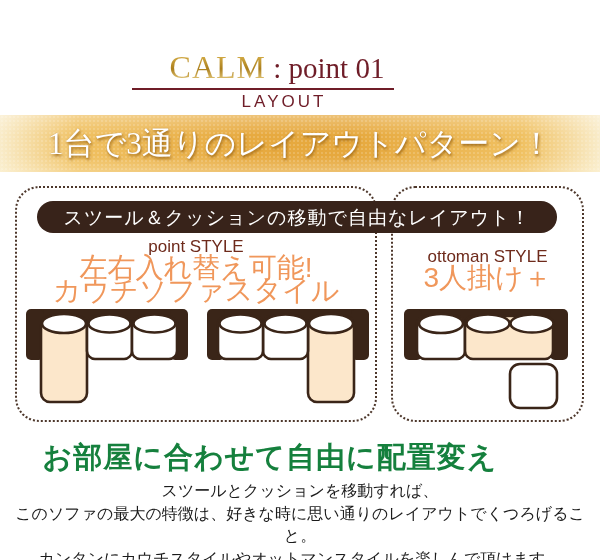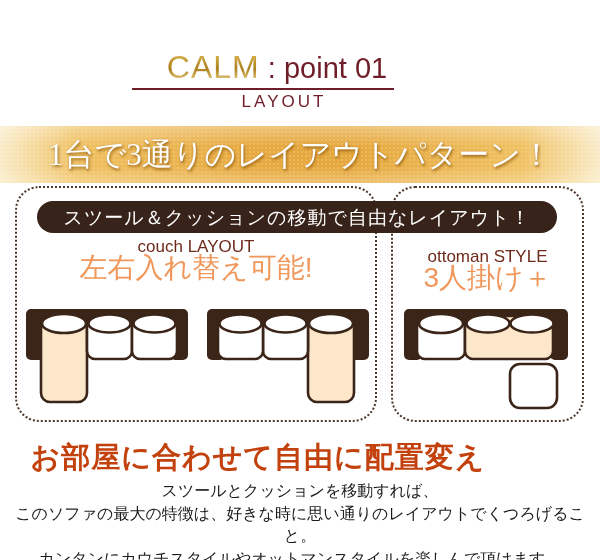--- a/index.html
+++ b/index.html
@@ -1,30 +1,30 @@
 <!DOCTYPE html>
 <html><head>
 <meta charset="utf-8">
 <style>
   html,body{margin:0;padding:0;}
   body{width:600px;height:560px;background:#ffffff;font-family:"Liberation Sans",sans-serif;overflow:hidden;}
   .stage{position:relative;width:600px;height:560px;background:#fff;}
 
   
   .hdr{position:absolute;top:50px;left:0;width:526px;text-align:center;}
-  .hdr-title{font-family:Liberation Sans, sans-serif;font-size:29px;line-height:34px;white-space:nowrap;padding-left:28px;}
+  .hdr-title{font-family:Liberation Serif, serif;font-size:29px;line-height:34px;white-space:nowrap;padding-left:28px;}
   .brand{font-size:32px;letter-spacing:1px;color:#c2932e;
          background:linear-gradient(to bottom,#e3bd55 5%,#ab7f1d 55%,#f3dd95 95%);
          -webkit-background-clip:text;background-clip:text;-webkit-text-fill-color:transparent;}
   .pointtxt{color:#6f1d28;}
   .hdr-rule{width:262px;margin:3px auto 2px;border:0;border-top:2px solid #6f1d28;height:0;}
   .hdr-sub{font-size:17px;letter-spacing:3px;color:#6f1d28;font-family:"Liberation Sans",sans-serif;padding-left:42px;}
 
   
-  .banner{position:absolute;top:126px;left:0;width:600px;height:57px;
+  .banner{position:absolute;top:115px;left:0;width:600px;height:57px;
     background-image:
       radial-gradient(rgba(255,255,255,0.16) 1px, rgba(255,255,255,0) 1.3px),
       linear-gradient(to bottom, rgba(255,255,255,.30), rgba(255,255,255,0) 35%, rgba(255,255,255,0) 72%, rgba(255,248,225,.30)),
       linear-gradient(to right, #f9ecca 0%, #f0c162 13%, #e7aa40 42%, #e6a83d 58%, #f0c162 87%, #f9ecca 100%);
     background-size:4px 4px, auto, auto;
     text-align:center;}
   .banner-text{font-family:"Liberation Serif","DejaVu Serif",serif;font-size:31px;line-height:57px;color:#ffffff;
     text-shadow:1px 2px 3px rgba(146,92,12,.85), 0 0 1px rgba(146,92,12,.5);white-space:nowrap;}
 
   
@@ -41,22 +41,22 @@
   .panel-texts.right{top:247px;left:391px;width:193px;}
   .style-label{font-size:17px;color:#6e2a1b;line-height:20px;}
   .orange-line{font-size:28px;color:#f0975b;line-height:22.5px;}
 
   .diag{position:absolute;z-index:2;}
   .diag.d1{left:25px;top:308px;}
   .diag.d2{left:206px;top:308px;}
   .diag.d3{left:403px;top:308px;}
 
   
-  .foot-head{position:absolute;top:438px;left:0;width:516px;text-align:center;
-    font-size:29px;font-weight:bold;color:#c2410c;letter-spacing:1px;white-space:nowrap;}
+  .foot-head{position:absolute;top:438px;left:12px;width:516px;text-align:center;
+    font-size:29px;font-weight:bold;color:#15803d;letter-spacing:1px;white-space:nowrap;}
   .foot-body{position:absolute;top:480px;left:0;width:600px;text-align:center;
     font-family:"Liberation Serif","DejaVu Serif",serif;font-size:16px;line-height:22.5px;color:#1b1b1b;}
 </style>
 </head>
 <body>
 
 <div class="stage">
 
   <div class="hdr">
     <div class="hdr-title"><span class="brand">CALM</span><span class="pointtxt"> : </span><span class="pointtxt">point 01</span>
@@ -70,22 +70,23 @@
   </div>
 
   <div class="panel left"></div>
   <div class="panel right"></div>
 
   <div class="badge">
     <span>スツール＆クッションの移動で自由なレイアウト！</span>
   </div>
 
   <div class="panel-texts left">
-    <div class="style-label">couch LAYOUT</div>
+    <div class="style-label">point STYLE</div>
     <div class="orange-line">左右入れ替え可能!</div>
+    <div class="orange-line">カウチソファスタイル</div>
   </div>
 
   <div class="panel-texts right">
     <div class="style-label">ottoman STYLE</div>
     <div class="orange-line">3人掛け＋</div>
   </div>
 
   <svg class="diag d1" width="164" height="96" viewBox="0 0 164 96" xmlns="http://www.w3.org/2000/svg">
     <g>
       <rect x="8" y="1" width="148" height="15" rx="4" fill="#3a2518"></rect>

